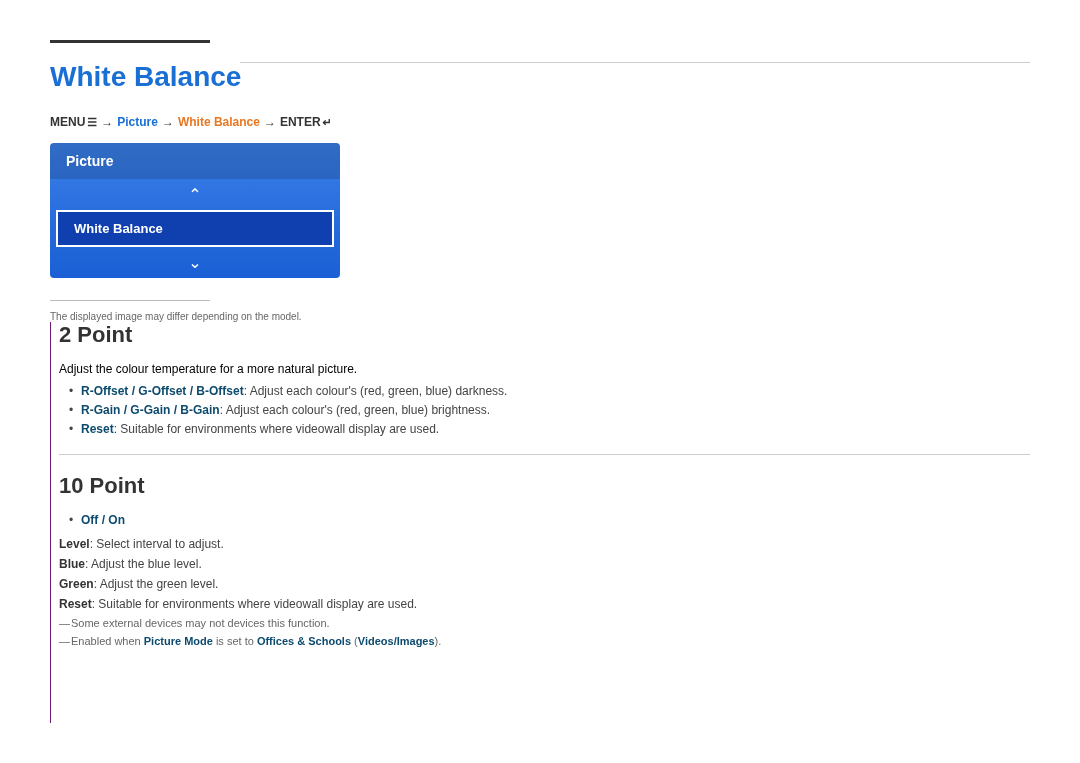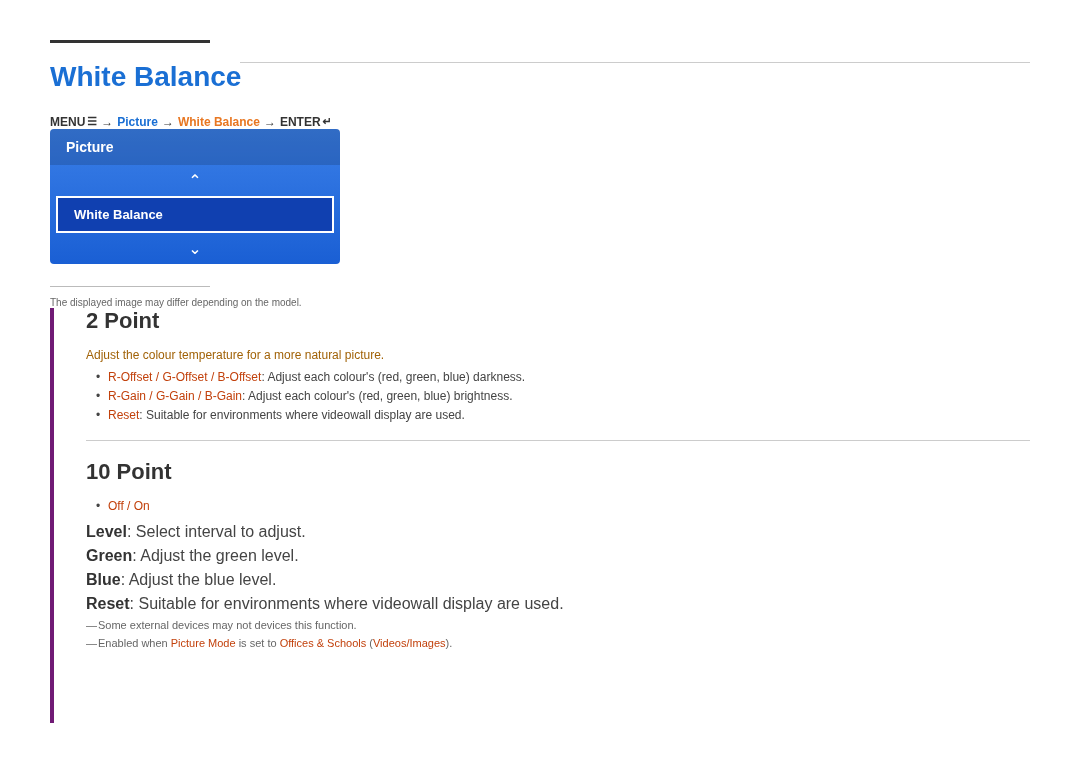--- a/index.html
+++ b/index.html
@@ -42,21 +42,23 @@
       font-size: 28px;
       font-weight: bold;
       color: #1a6fd4;
       margin-bottom: 22px;
     }
 
     .menu-path {
       font-size: 12px;
       color: #333;
       font-weight: bold;
+      margin-bottom: 14px;
       display: flex;
+      align-items: center;
       gap: 0;
       flex-wrap: wrap;
     }
 
     .menu-path .menu-keyword {
       font-weight: bold;
       color: #333;
     }
 
     .menu-path .menu-arrow {
@@ -133,34 +135,34 @@
       margin: 22px 0 10px 0;
     }
 
     .note-text {
       font-size: 10px;
       color: #666;
     }
 
     .right-panel {
       flex: 1;
-      padding-left: 32px;
-      border-left: 4px solid #701a75;
+      padding-left: 8px;
+      border-left: 1px solid #701a75;
     }
 
     .section-title {
       font-size: 22px;
       font-weight: bold;
       color: #333;
       margin-bottom: 14px;
     }
 
     .section-intro {
       font-size: 12px;
-      color: #a16207;
+      color: #000000;
       margin-bottom: 8px;
     }
 
     .bullet-list {
       list-style: none;
       margin-bottom: 10px;
       padding-left: 10px;
     }
 
     .bullet-list li {
@@ -172,32 +174,32 @@
     }
 
     .bullet-list li::before {
       content: '•';
       position: absolute;
       left: 0;
       color: #444;
     }
 
     .highlight-orange {
-      color: #c2410c;
-      font-weight: normal;
+      color: #0c4a6e;
+      font-weight: bold;
     }
 
     .section-divider {
       height: 1px;
       background: #ccc;
       margin: 18px 0;
     }
 
     .body-text {
-      font-size: 16px;
+      font-size: 12px;
       color: #444;
       margin-bottom: 6px;
     }
 
     .body-text .bold-label {
       font-weight: bold;
       color: #333;
     }
 
     .note-em {
@@ -275,24 +277,24 @@
     <ul class="bullet-list">
       <li>
         <span class="highlight-orange">Off / On</span>
       </li>
     </ul>
 
     <p class="body-text">
       <span class="bold-label">Level</span><span>: Select interval to adjust.</span>
     </p>
     <p class="body-text">
+      <span class="bold-label">Blue</span><span>: Adjust the blue level.</span>
+    </p>
+    <p class="body-text">
       <span class="bold-label">Green</span><span>: Adjust the green level.</span>
-    </p>
-    <p class="body-text">
-      <span class="bold-label">Blue</span><span>: Adjust the blue level.</span>
     </p>
     <p class="body-text">
       <span class="bold-label highlight-orange">Reset</span><span>: Suitable for environments where videowall display are used.</span>
     </p>
 
     <p class="note-em">
       <span>Some external devices may not devices this function.</span>
     </p>
     <p class="note-em">
       <span>Enabled when </span><span class="highlight-orange">Picture Mode</span><span> is set to </span><span class="highlight-orange">Offices &amp; Schools</span><span> (</span><span class="highlight-orange">Videos/Images</span><span>).</span>

